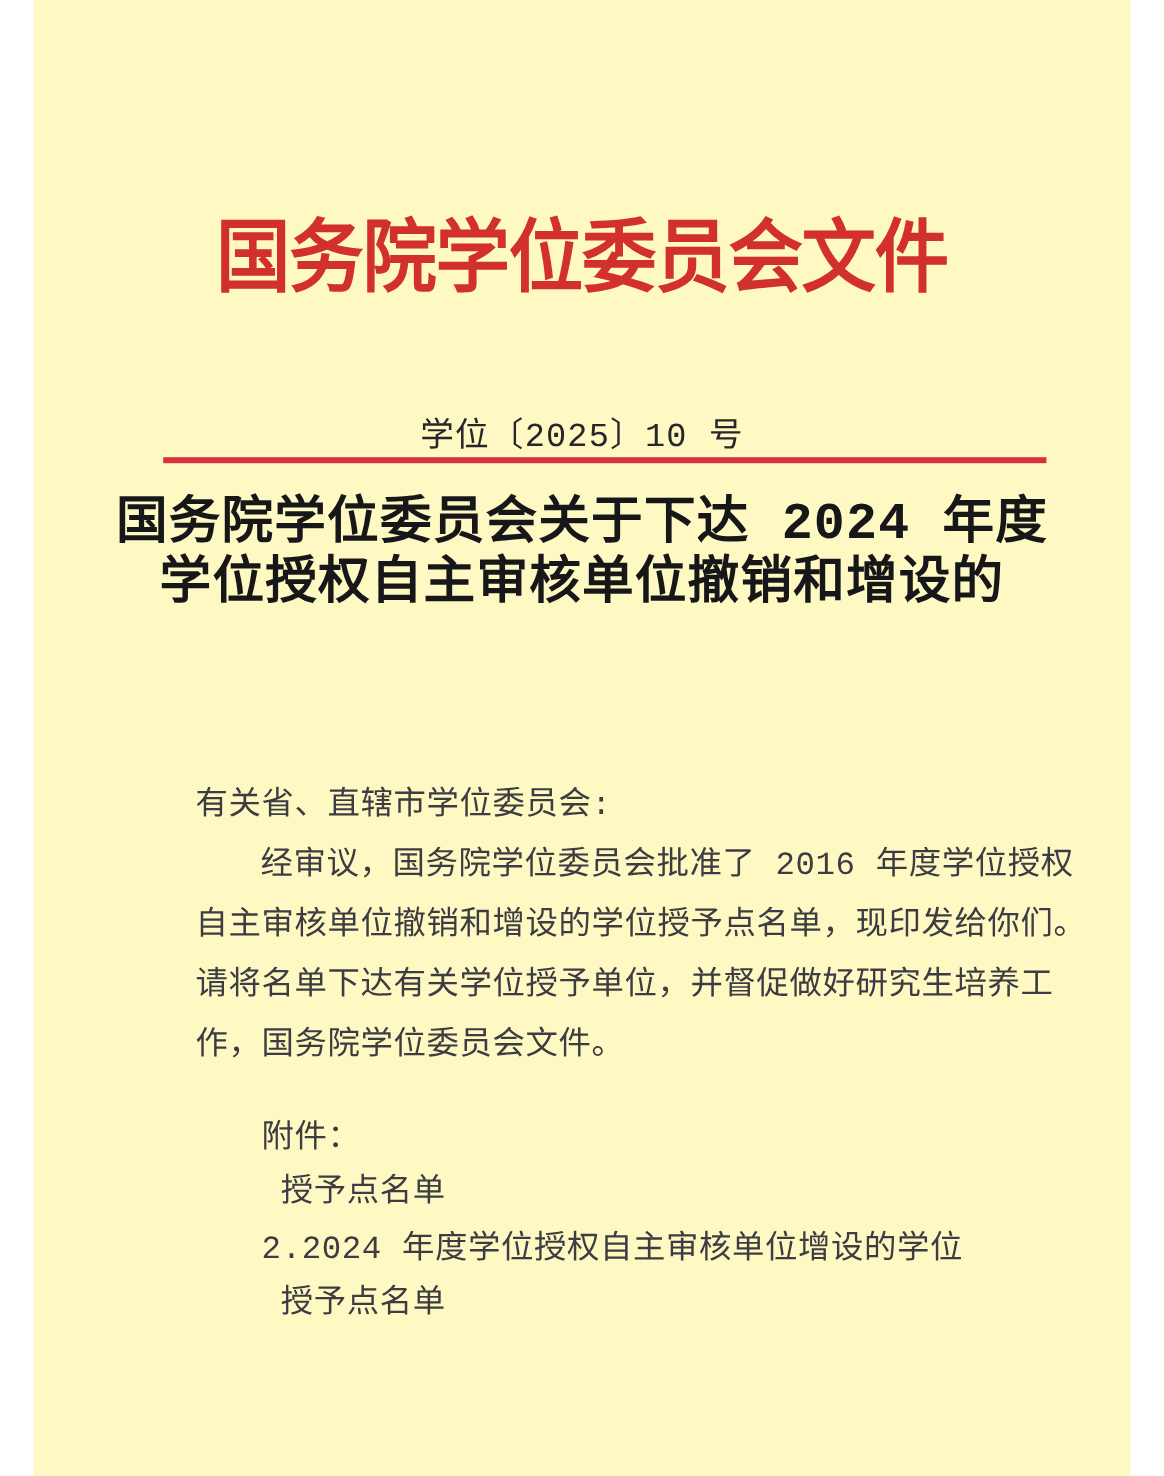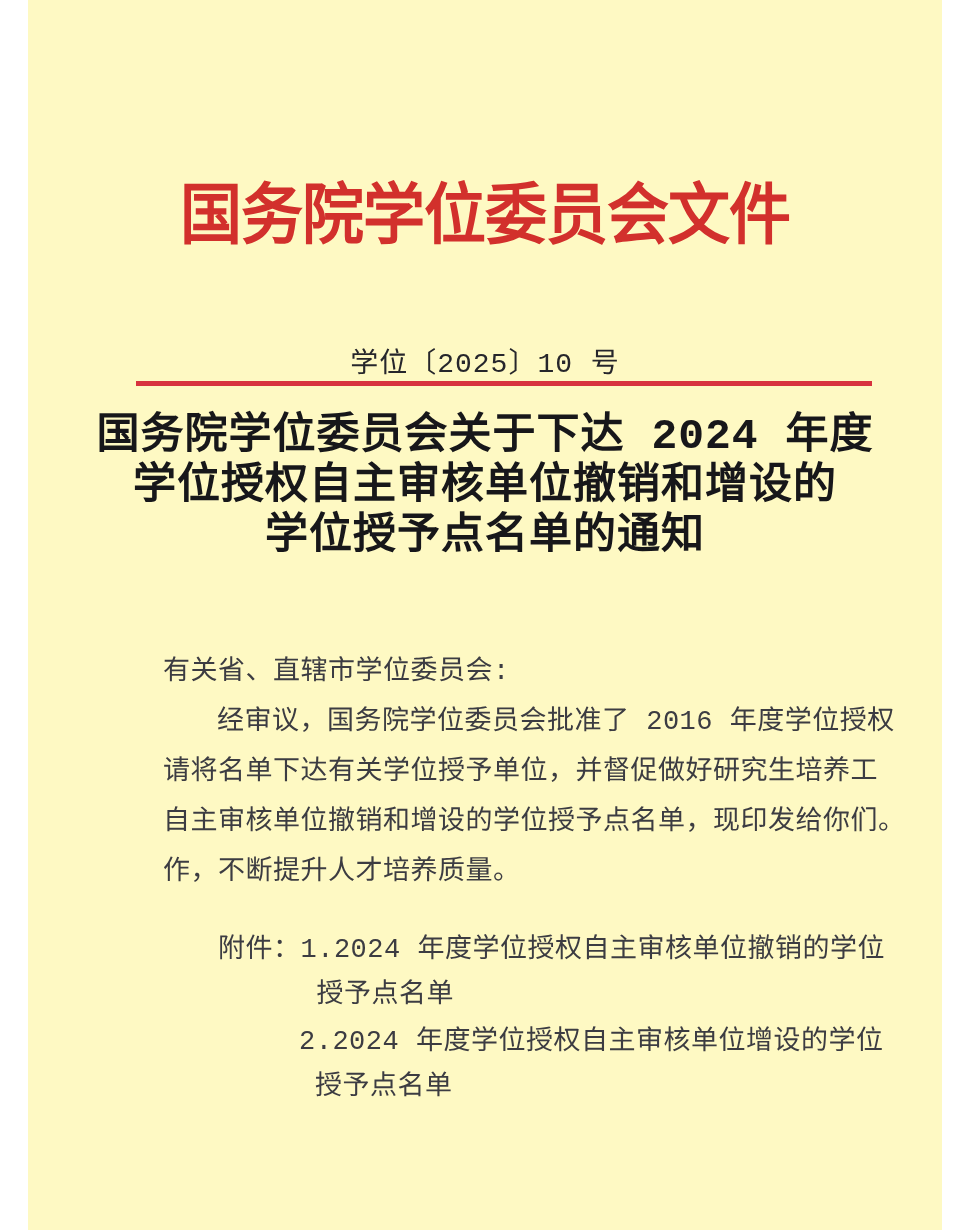--- a/index.html
+++ b/index.html
@@ -96,24 +96,24 @@
     top: 928px;
     left: 190px;
     font-size: 27px;
     line-height: 45px;
     letter-spacing: 0.5px;
     color: #3c3c42;
   }
   .att-row {
     display: flex;
     align-items: flex-start;
+    flex-direction: column;
   }
   .att-row.second {
     margin-top: 2px;
-    margin-left: 81px;
   }
   .att-label {
     white-space: nowrap;
   }
   .att-item div {
     white-space: nowrap;
   }
   .att-cont {
     padding-left: 16px;
   }
@@ -125,36 +125,34 @@
 
   <div class="letterhead">国务院学位委员会文件</div>
 
   <div class="doc-number">学位〔2025〕10 号</div>
 
   <div class="red-rule"></div>
 
   <div class="doc-title">
     <div>国务院学位委员会关于下达 2024 年度</div>
     <div>学位授权自主审核单位撤销和增设的</div>
-    <div>学位授予点名单的通知</div>
   </div>
 
   <div class="body-block">
     <p>有关省、直辖市学位委员会:</p>
     <p class="indent-2em">经审议，国务院学位委员会批准了 2016 年度学位授权</p>
+    <p>自主审核单位撤销和增设的学位授予点名单，现印发给你们。</p>
     <p>请将名单下达有关学位授予单位，并督促做好研究生培养工</p>
-    <p>自主审核单位撤销和增设的学位授予点名单，现印发给你们。</p>
-    <p>作，不断提升人才培养质量。</p>
+    <p>作，国务院学位委员会文件。</p>
   </div>
 
   <div class="attachments">
     <div class="att-row">
       <span class="att-label">附件：</span>
       <div class="att-item">
-        <div>1.2024 年度学位授权自主审核单位撤销的学位</div>
         <div class="att-cont">授予点名单</div>
       </div>
     </div>
     <div class="att-row second">
       <div class="att-item">
         <div>2.2024 年度学位授权自主审核单位增设的学位</div>
         <div class="att-cont">授予点名单</div>
       </div>
     </div>
   </div>

